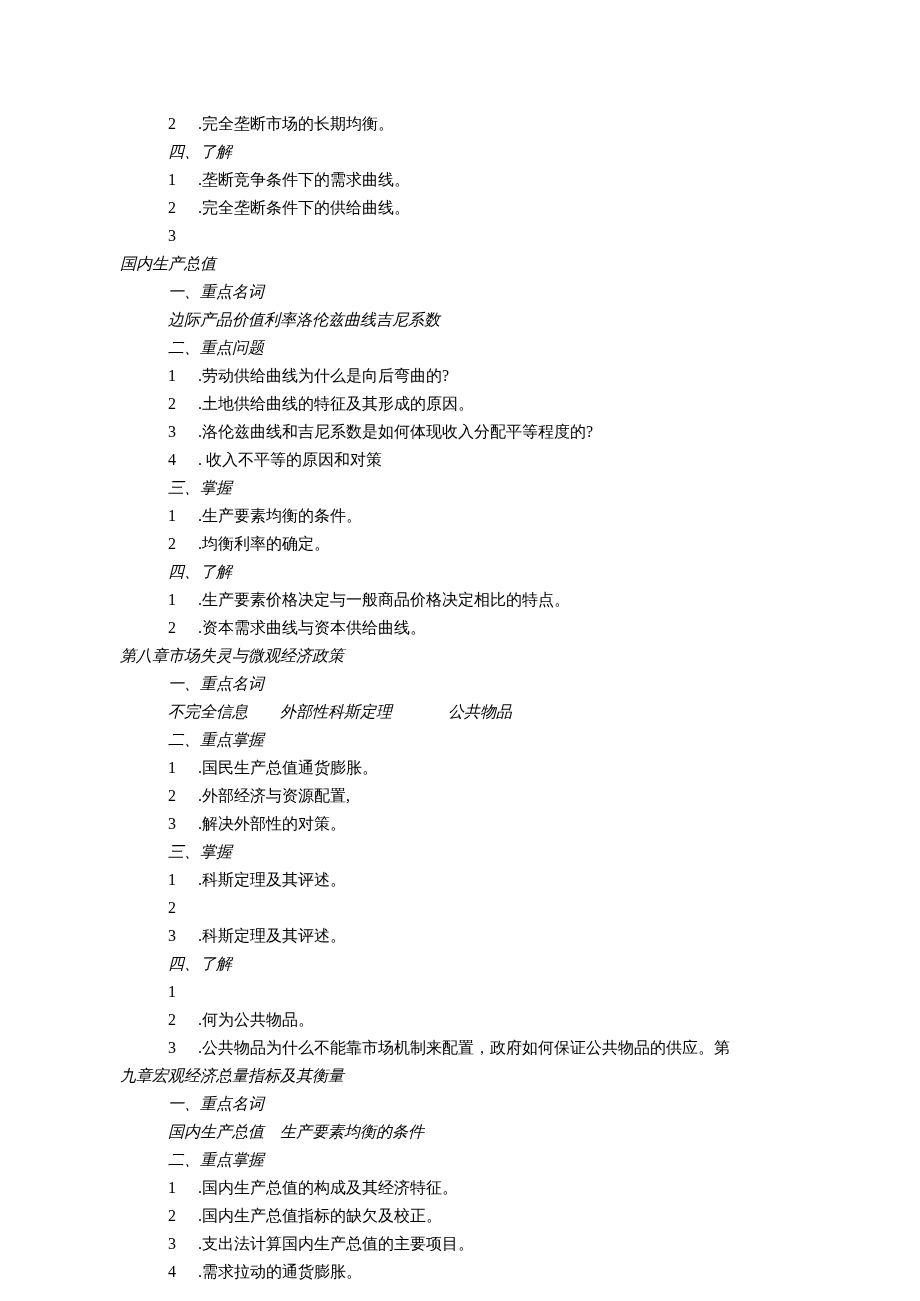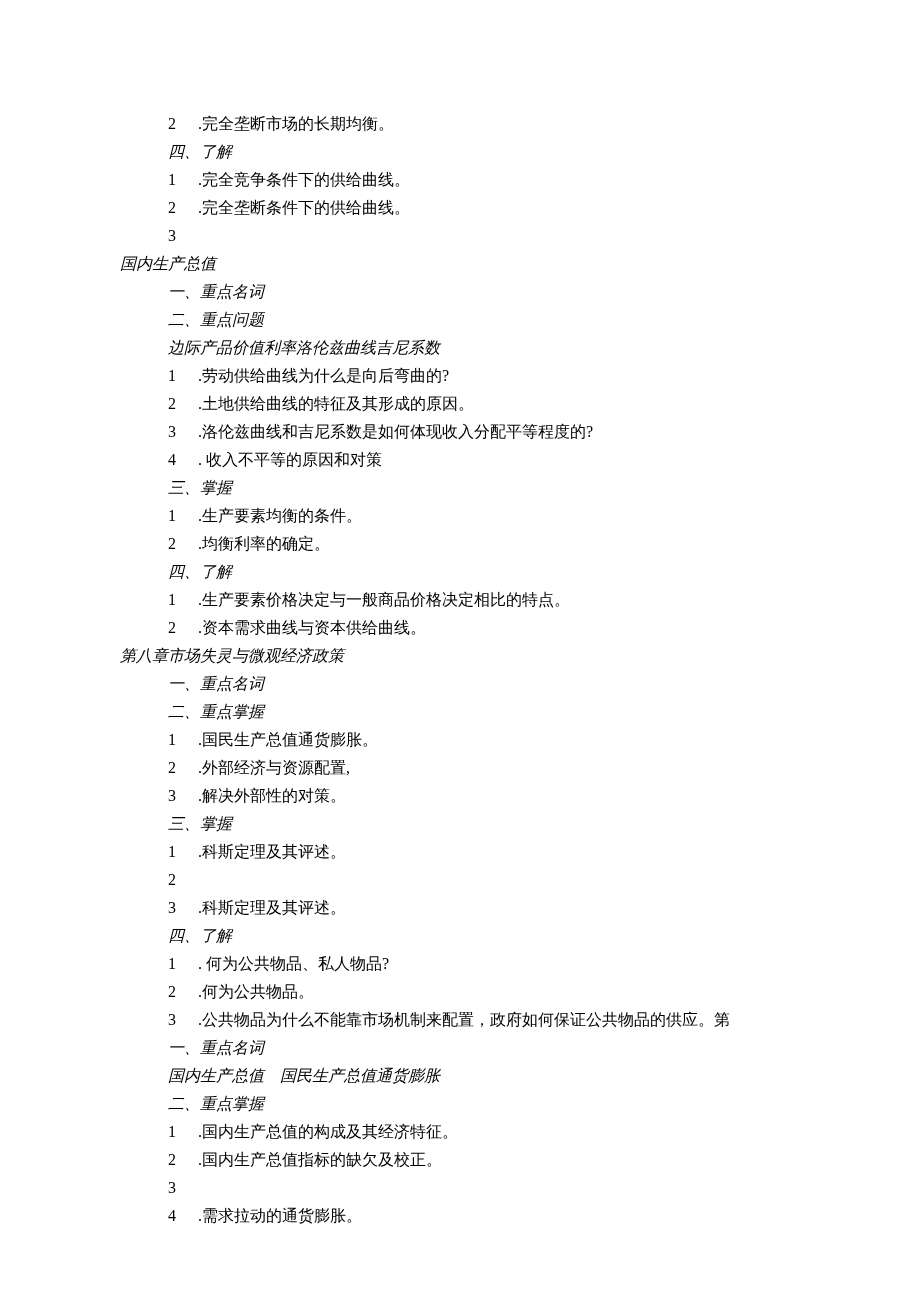--- a/index.html
+++ b/index.html
@@ -26,33 +26,33 @@
 <body>
 
 <div class="page" id="container">
     <div class="num-item indent-2">
       <span class="num">2</span>
       <span class="num-text">.完全垄断市场的长期均衡。</span>
     </div>
     <div class="line indent-2">四、了解</div>
     <div class="num-item indent-2">
       <span class="num">1</span>
-      <span class="num-text">.完全竞争条件下的供给曲线。</span>
+      <span class="num-text">.垄断竞争条件下的需求曲线。</span>
     </div>
     <div class="num-item indent-2">
       <span class="num">2</span>
       <span class="num-text">.完全垄断条件下的供给曲线。</span>
     </div>
     <div class="num-item indent-2">
       <span class="num">3</span>
     </div>
     <div class="line indent-1">国内生产总值</div>
     <div class="line indent-2">一、重点名词</div>
+    <div class="line indent-2">边际产品价值利率洛伦兹曲线吉尼系数</div>
     <div class="line indent-2">二、重点问题</div>
-    <div class="line indent-2">边际产品价值利率洛伦兹曲线吉尼系数</div>
     <div class="num-item indent-2">
       <span class="num">1</span>
       <span class="num-text">.劳动供给曲线为什么是向后弯曲的?</span>
     </div>
     <div class="num-item indent-2">
       <span class="num">2</span>
       <span class="num-text">.土地供给曲线的特征及其形成的原因。</span>
     </div>
     <div class="num-item indent-2">
       <span class="num">3</span>
@@ -75,20 +75,21 @@
     <div class="num-item indent-2">
       <span class="num">1</span>
       <span class="num-text">.生产要素价格决定与一般商品价格决定相比的特点。</span>
     </div>
     <div class="num-item indent-2">
       <span class="num">2</span>
       <span class="num-text">.资本需求曲线与资本供给曲线。</span>
     </div>
     <div class="line indent-1">第八章市场失灵与微观经济政策</div>
     <div class="line indent-2">一、重点名词</div>
+    <div class="line indent-2">不完全信息        外部性科斯定理              公共物品</div>
     <div class="line indent-2">二、重点掌握</div>
     <div class="num-item indent-2">
       <span class="num">1</span>
       <span class="num-text">.国民生产总值通货膨胀。</span>
     </div>
     <div class="num-item indent-2">
       <span class="num">2</span>
       <span class="num-text">.外部经济与资源配置,</span>
     </div>
     <div class="num-item indent-2">
@@ -103,41 +104,42 @@
     <div class="num-item indent-2">
       <span class="num">2</span>
     </div>
     <div class="num-item indent-2">
       <span class="num">3</span>
       <span class="num-text">.科斯定理及其评述。</span>
     </div>
     <div class="line indent-2">四、了解</div>
     <div class="num-item indent-2">
       <span class="num">1</span>
-      <span class="num-text">. 何为公共物品、私人物品?</span>
     </div>
     <div class="num-item indent-2">
       <span class="num">2</span>
       <span class="num-text">.何为公共物品。</span>
     </div>
     <div class="num-item indent-2">
       <span class="num">3</span>
       <span class="num-text">.公共物品为什么不能靠市场机制来配置，政府如何保证公共物品的供应。第</span>
     </div>
+    <div class="line indent-1">九章宏观经济总量指标及其衡量</div>
     <div class="line indent-2">一、重点名词</div>
-    <div class="line indent-2">国内生产总值    国民生产总值通货膨胀</div>
+    <div class="line indent-2">国内生产总值    生产要素均衡的条件</div>
     <div class="line indent-2">二、重点掌握</div>
     <div class="num-item indent-2">
       <span class="num">1</span>
       <span class="num-text">.国内生产总值的构成及其经济特征。</span>
     </div>
     <div class="num-item indent-2">
       <span class="num">2</span>
       <span class="num-text">.国内生产总值指标的缺欠及校正。</span>
     </div>
     <div class="num-item indent-2">
       <span class="num">3</span>
+      <span class="num-text">.支出法计算国内生产总值的主要项目。</span>
     </div>
     <div class="num-item indent-2">
       <span class="num">4</span>
       <span class="num-text">.需求拉动的通货膨胀。</span>
     </div>
   </div>
 
 </body></html>

